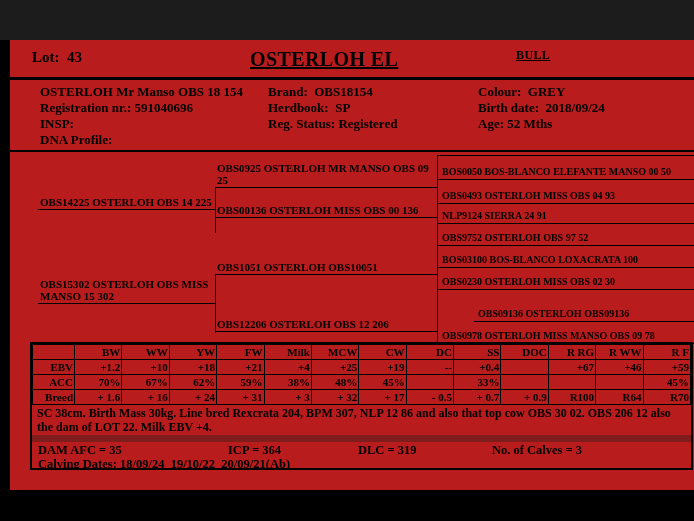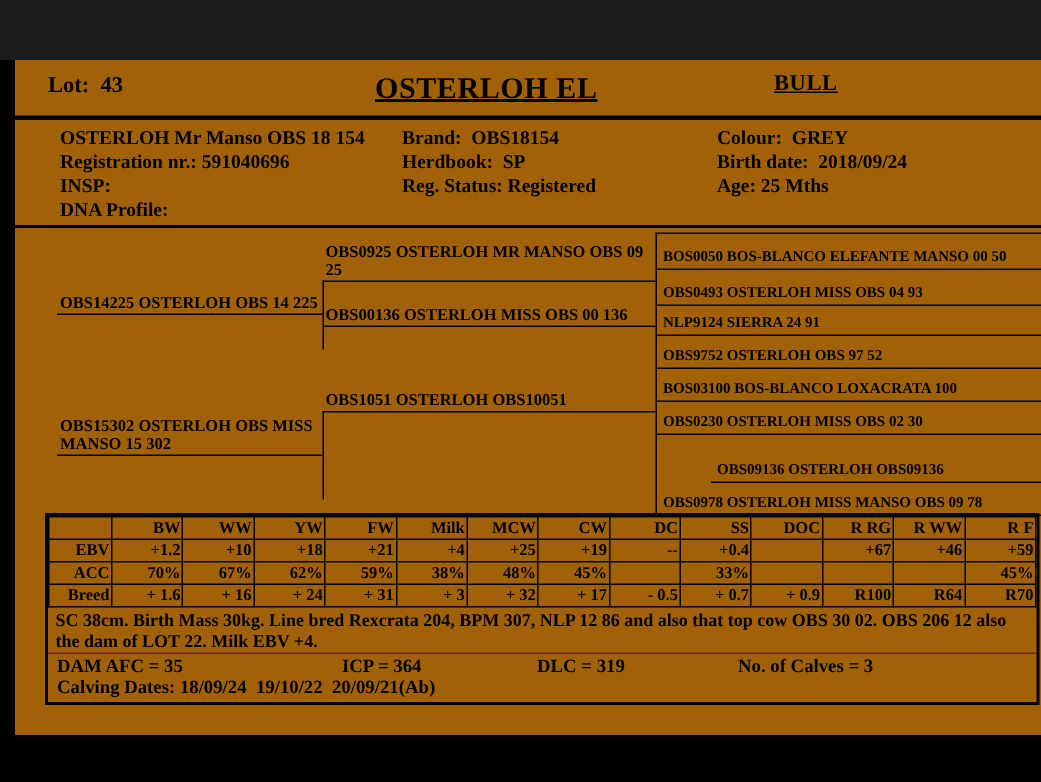--- a/index.html
+++ b/index.html
@@ -3,27 +3,27 @@
 <meta charset="utf-8">
 <style>
   html,body{margin:0;padding:0;}
   body{
     width:694px;height:521px;position:relative;overflow:hidden;
     background:#000;font-family:"Liberation Serif",serif;
   }
   .topbar{position:absolute;left:0;top:0;width:694px;height:40px;background:#1c1c1c;}
   .doc{
     position:absolute;left:10px;top:40px;width:684px;height:450px;
-    background:#a16207;color:#000;font-weight:bold;
+    background:#b91c1c;color:#000;font-weight:bold;
   }
   .abs{position:absolute;white-space:pre-wrap;}
   .rule{position:absolute;background:#000;}
   .hdr-lot{left:22px;top:9px;font-size:15px;}
   .hdr-title{left:240px;top:8px;font-size:20px;text-decoration:underline;letter-spacing:.4px;}
-  .hdr-cat{left:506px;top:8px;font-size:15px;text-decoration:underline;letter-spacing:.4px;}
+  .hdr-cat{left:506px;top:8px;font-size:12px;text-decoration:underline;letter-spacing:.4px;}
   .info{font-size:13px;}
   .ped{
     position:absolute;font-size:11px;line-height:12px;
     border-bottom:1px solid #000;display:flex;align-items:flex-end;
     padding:0 2px 1px 2px;box-sizing:border-box;
   }
   .vline{position:absolute;width:1px;background:#000;}
   .ggp-col{
     position:absolute;left:427px;top:115px;width:257px;
     border-left:1px solid #000;border-top:1px solid #000;box-sizing:border-box;
@@ -35,21 +35,21 @@
   .statbox{
     position:absolute;left:20px;top:302px;width:663px;height:128px;
     border:2px solid #000;box-sizing:border-box;overflow:hidden;
   }
   table.ebv{width:100%;border-collapse:collapse;table-layout:fixed;}
   table.ebv th,table.ebv td{
     border:1px solid #000;font-size:11px;font-weight:bold;
     text-align:right;height:14px;padding:0 1px;overflow:hidden;white-space:nowrap;
   }
   .notes{font-size:12px;line-height:13.5px;padding:2px 5px 1px 5px;height:30px;box-sizing:border-box;}
-  .damrow{position:relative;border-top:1px solid #7f1d1d;height:15px;font-size:12.5px;}
+  .damrow{position:relative;border-top:7px solid #7f1d1d;height:15px;font-size:12.5px;}
   .damrow span{position:absolute;top:1px;white-space:pre;}
   .calving{font-size:12.5px;padding-left:6px;white-space:pre;}
 </style>
 </head>
 <body>
 
 <div class="topbar"></div>
 
 <div class="doc">
 
@@ -59,30 +59,31 @@
   <div class="rule" style="left:0;top:37px;width:684px;height:3px;"></div>
 
   <span class="abs info" style="left:30px;top:44px;">OSTERLOH Mr Manso OBS 18 154</span>
   <span class="abs info" style="left:258px;top:44px;">Brand:  OBS18154</span>
   <span class="abs info" style="left:468px;top:44px;">Colour:  GREY</span>
   <span class="abs info" style="left:30px;top:60px;">Registration nr.: 591040696</span>
   <span class="abs info" style="left:258px;top:60px;">Herdbook:  SP</span>
   <span class="abs info" style="left:468px;top:60px;">Birth date:  2018/09/24</span>
   <span class="abs info" style="left:30px;top:76px;">INSP:</span>
   <span class="abs info" style="left:258px;top:76px;">Reg. Status: Registered</span>
-  <span class="abs info" style="left:468px;top:76px;">Age: 25 Mths</span>
+  <span class="abs info" style="left:468px;top:76px;">Age: 52 Mths</span>
   <span class="abs info" style="left:30px;top:92px;">DNA Profile:</span>
   <div class="rule" style="left:0;top:110px;width:684px;height:2px;"></div>
 
   <div class="ped" style="left:28px;top:150px;width:177px;height:20px;">OBS14225 OSTERLOH OBS 14 225</div>
   <div class="ped" style="left:28px;top:228px;width:177px;height:36px;">OBS15302 OSTERLOH OBS MISS MANSO 15 302</div>
 
   <div class="ped" style="left:205px;top:130px;width:222px;height:18px;">OBS0925 OSTERLOH MR MANSO OBS 09 25</div>
   <div class="ped" style="left:205px;top:160px;width:222px;height:18px;">OBS00136 OSTERLOH MISS OBS 00 136</div>
   <div class="ped" style="left:205px;top:217px;width:222px;height:18px;">OBS1051 OSTERLOH OBS10051</div>
+  <div class="ped" style="left:205px;top:274px;width:222px;height:18px;">OBS12206 OSTERLOH OBS 12 206</div>
 
   <div class="vline" style="left:205px;top:147px;height:46px;"></div>
   <div class="vline" style="left:205px;top:234px;height:59px;"></div>
 
   <div class="ggp-col">
     <div class="ggp-cell" style="height:24px;">BOS0050 BOS-BLANCO ELEFANTE MANSO 00 50</div>
     <div class="ggp-cell" style="height:24px;">OBS0493 OSTERLOH MISS OBS 04 93</div>
     <div class="ggp-cell" style="height:20px;">NLP9124 SIERRA 24 91</div>
     <div class="ggp-cell" style="height:22px;">OBS9752 OSTERLOH OBS 97 52</div>
     <div class="ggp-cell" style="height:22px;">BOS03100 BOS-BLANCO LOXACRATA 100</div>

